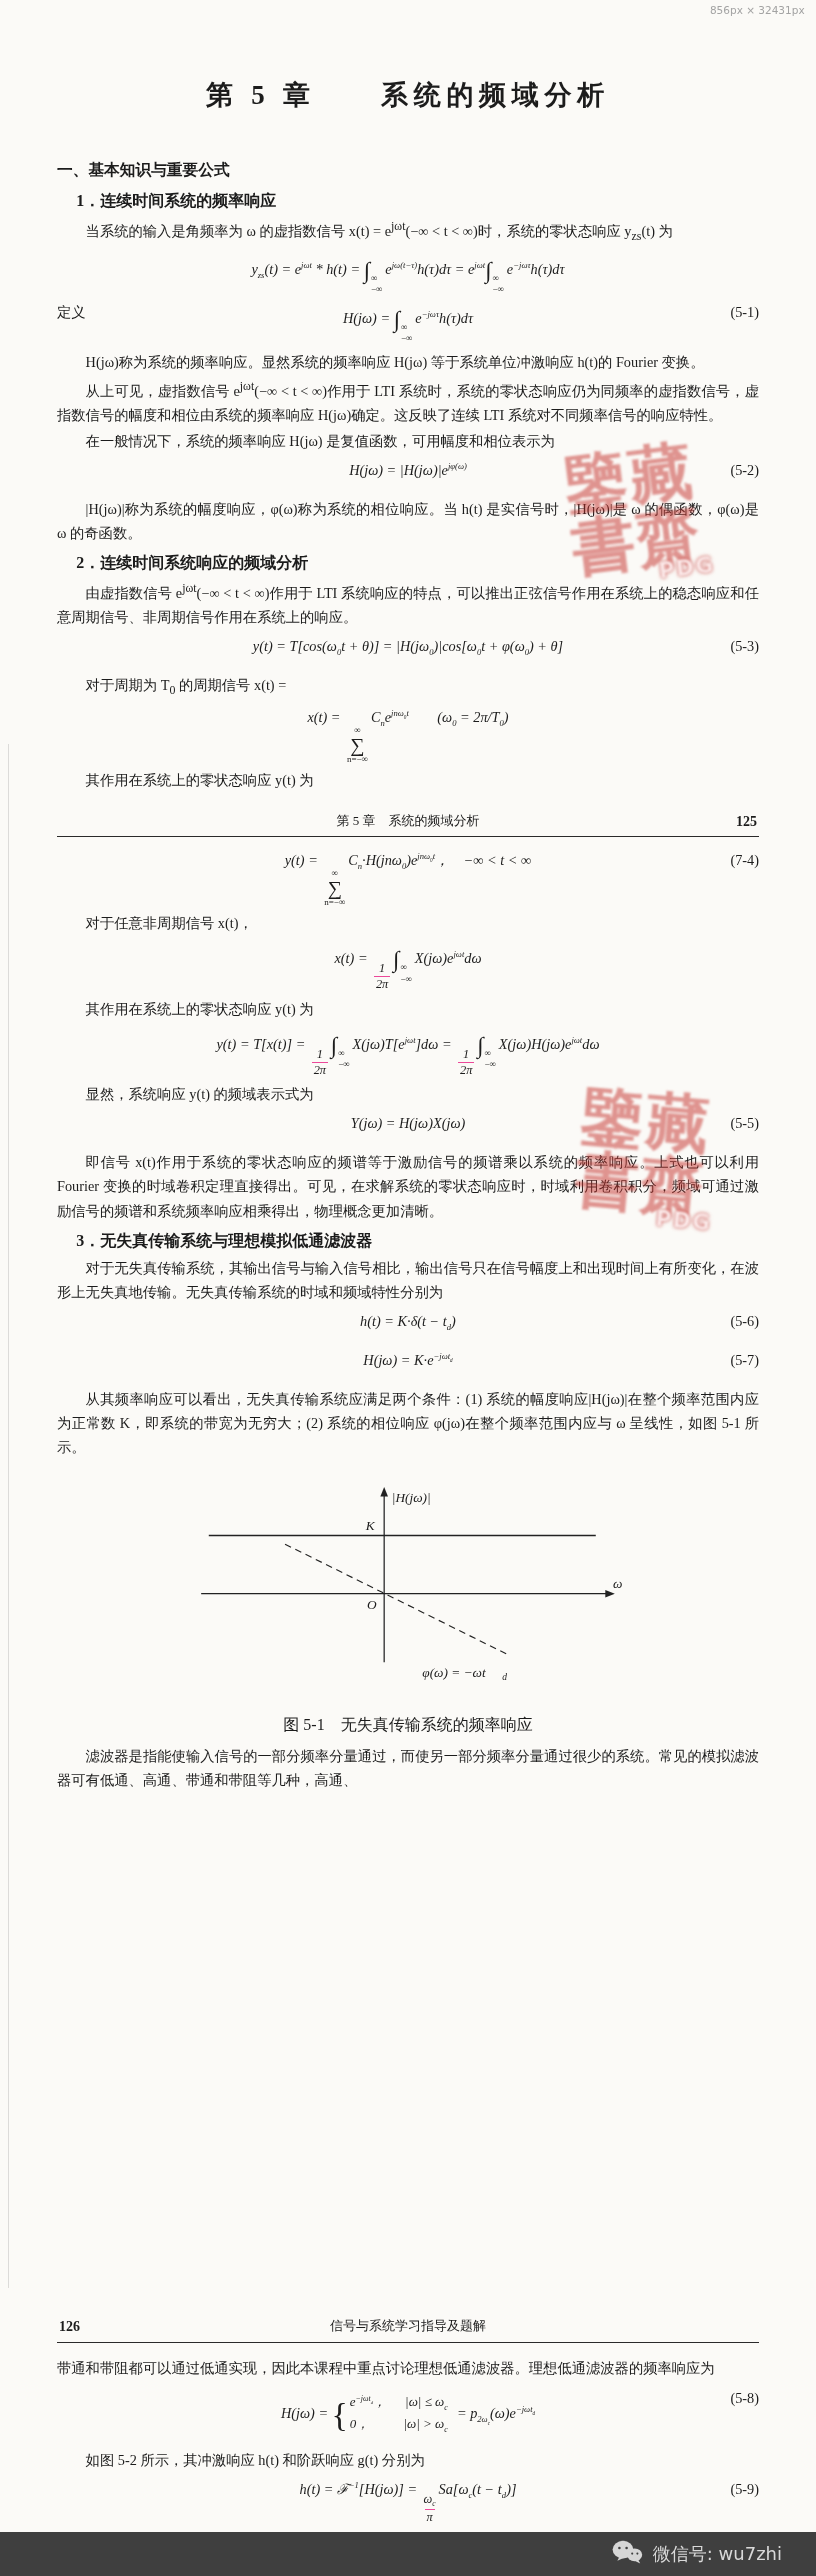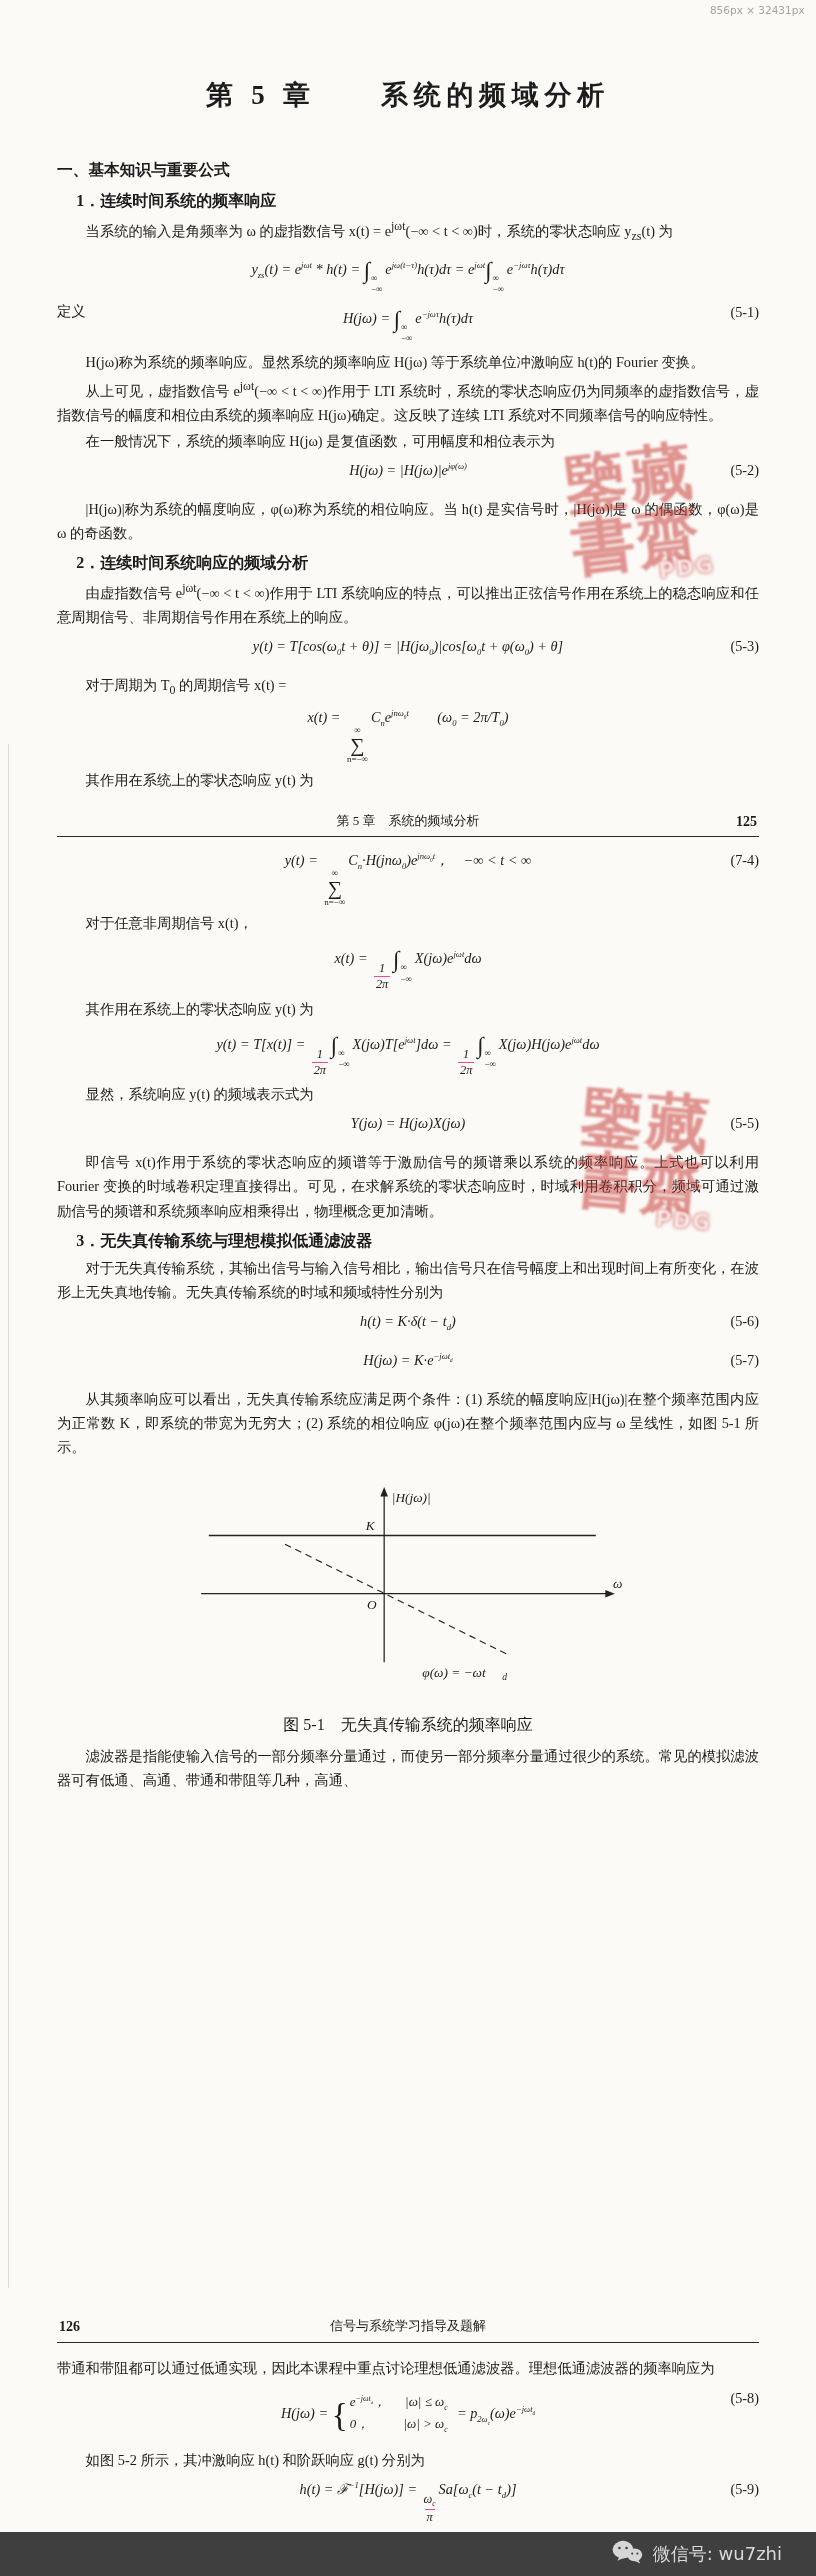--- a/index.html
+++ b/index.html
@@ -12,21 +12,21 @@
   .content { padding:46px 57px 0 57px; font-size:14.3px; line-height:1.7; }
   .chapter-title { text-align:center; font-size:27px; font-weight:bold; letter-spacing:5.7px; margin:27px 0 38px; }
   .sec-heading { font-weight:bold; font-size:15.7px; margin:7.6px 0 3.8px; }
   .sub-heading { font-weight:bold; font-size:16px; margin:3.8px 0 1.9px; padding-left:1.2em; }
   p.body { text-indent:2em; text-align:justify; margin:1.9px 0; }
   p.body.noindent { text-indent:0; }
 
   .eq-row { position:relative; display:flex; justify-content:center; align-items:flex-start;
             margin:4.8px 0; min-height:34px; }
   .eq-row.tall { min-height:50px; }
-  .eq-label { position:absolute; left:0; font-size:14.3px;font-family:Liberation Mono, monospace; }
+  .eq-label { position:absolute; left:0; font-size:14.3px; }
   .eq-num  { position:absolute; right:0; font-size:14.3px; }
   .formula { white-space:nowrap; font-style:italic; font-size:14.3px; }
   .formula sup { font-size:0.6em; }
   .formula sub { font-size:0.6em; }
   .int { font-size:23px; font-style:normal; vertical-align:-3.8px; }
   .lim { display:inline-flex; flex-direction:column; font-size:9px; line-height:1.25;
          vertical-align:-6.7px; margin:0 2.9px 0 1px; font-style:normal; }
   .bigop { display:inline-flex; flex-direction:column; align-items:center; line-height:1;
            vertical-align:-10.5px; margin:0 2.9px; font-style:normal; }
   .bigop .t,.bigop .b { font-size:9px; }

